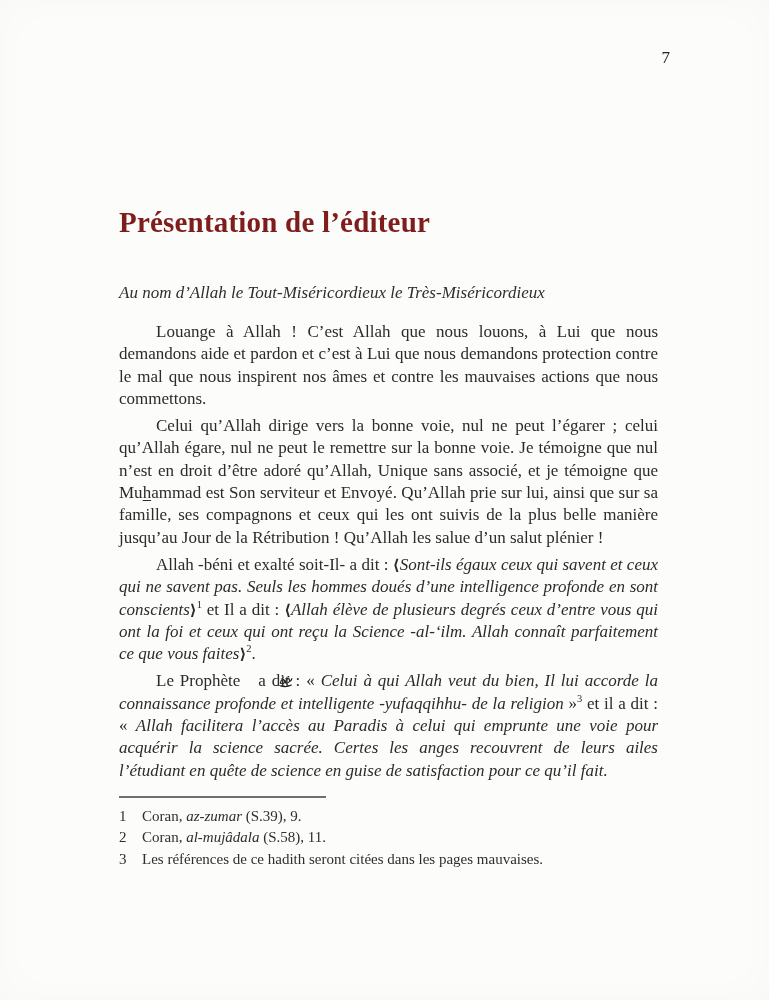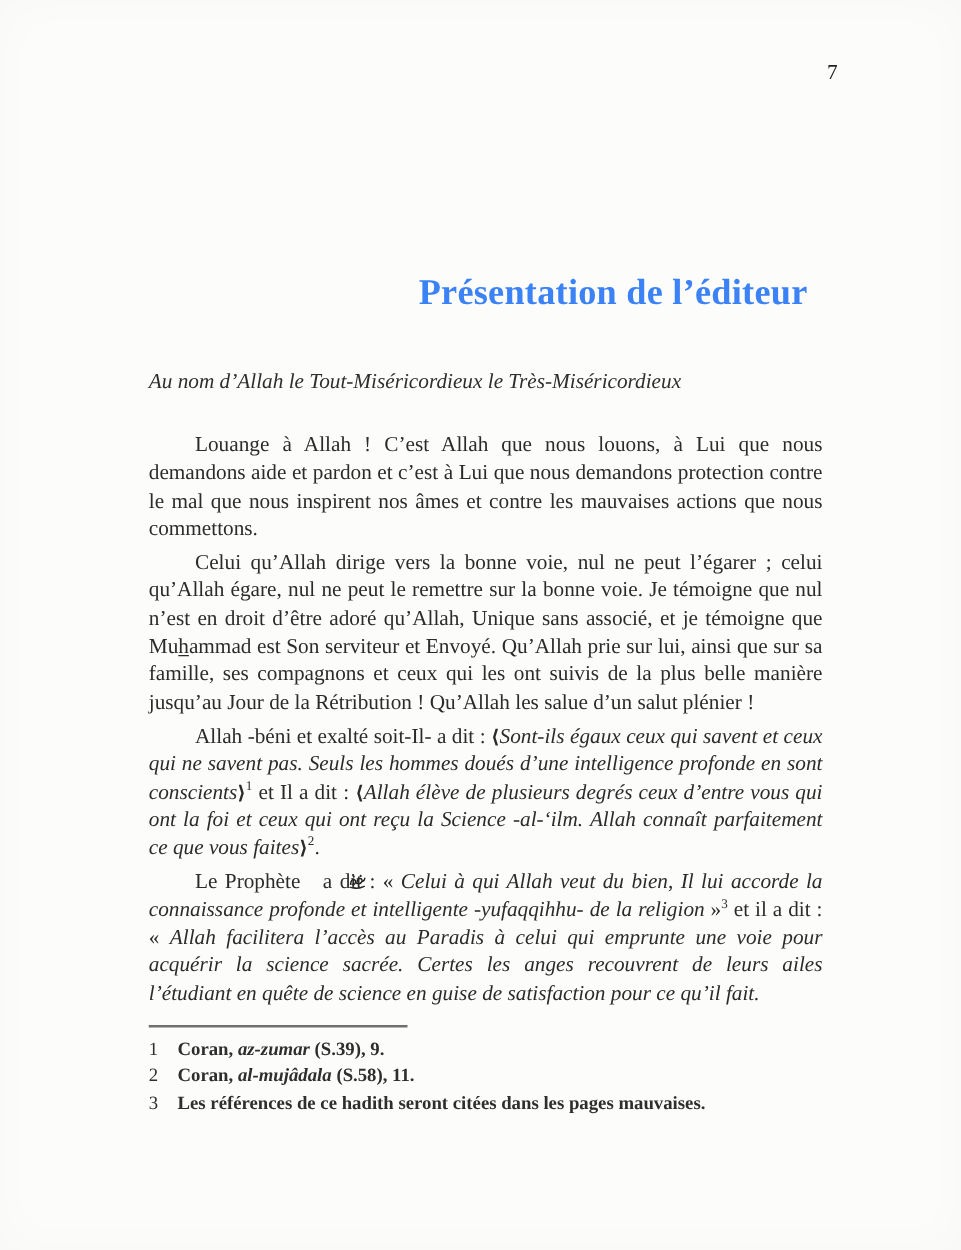--- a/index.html
+++ b/index.html
@@ -5,36 +5,36 @@
   html,body{margin:0;padding:0;}
   body{background:#f4f4f2;font-family:"Liberation Serif","DejaVu Serif",serif;}
   .page{
     position:relative;width:769px;height:1000px;overflow:hidden;
     background:#fcfcfa;color:#2b2b2b;
     box-shadow:inset 0 0 40px rgba(0,0,0,0.02);
   }
   .page-number{position:absolute;top:48px;right:99px;font-size:17px;color:#222;}
   .content{padding:0 111px 0 119px;}
   .title{
-    margin:12px;padding-top:206px;text-align:right;
-    font-size:29px;font-weight:700;color:#3b82f6;letter-spacing:.2px;
+    margin:0;padding-top:206px;text-align:left;
+    font-size:29px;font-weight:700;color:#7f1d1d;letter-spacing:.2px;
   }
   .basmala{margin-top:44px;text-align:left;font-style:italic;font-size:17px;color:#2e2e2e;}
-  .body-text{margin-top:30px;font-size:17px;line-height:22.3px;text-align:justify;}
+  .body-text{margin-top:18px;font-size:17px;line-height:22.3px;text-align:justify;}
   .body-text p{margin:0 0 5px 0;text-indent:37px;}
   .i{font-style:italic;}
   .u{text-decoration:underline;text-underline-offset:2px;}
   sup{font-size:10.5px;line-height:0;vertical-align:super;}
   .qb{font-family:"DejaVu Sans","DejaVu Serif",sans-serif;font-weight:700;font-size:15px;}
   .saw-icon{display:inline-block;width:16px;height:15px;vertical-align:-3px;margin:0 1px;}
   .footnotes{margin-top:14px;font-size:15px;line-height:21.5px;color:#2e2e2e;}
   .fn-rule{width:207px;border:0;border-top:2px solid #6f6f6f;margin:0 0 8px 0;}
   .footnote{display:flex;}
   .fn-num{width:23px;flex:none;}
-  .fn-text{flex:1;font-weight:bold;}
+  .fn-text{flex:1;}
 </style>
 </head>
 <body>
 
 <div class="page">
   <div class="page-number">7</div>
   <div class="content">
     <h1 class="title">Présentation de l’éditeur</h1>
     <div class="basmala">Au nom d’Allah le Tout-Miséricordieux le Très-Miséricordieux</div>
     <div class="body-text">

